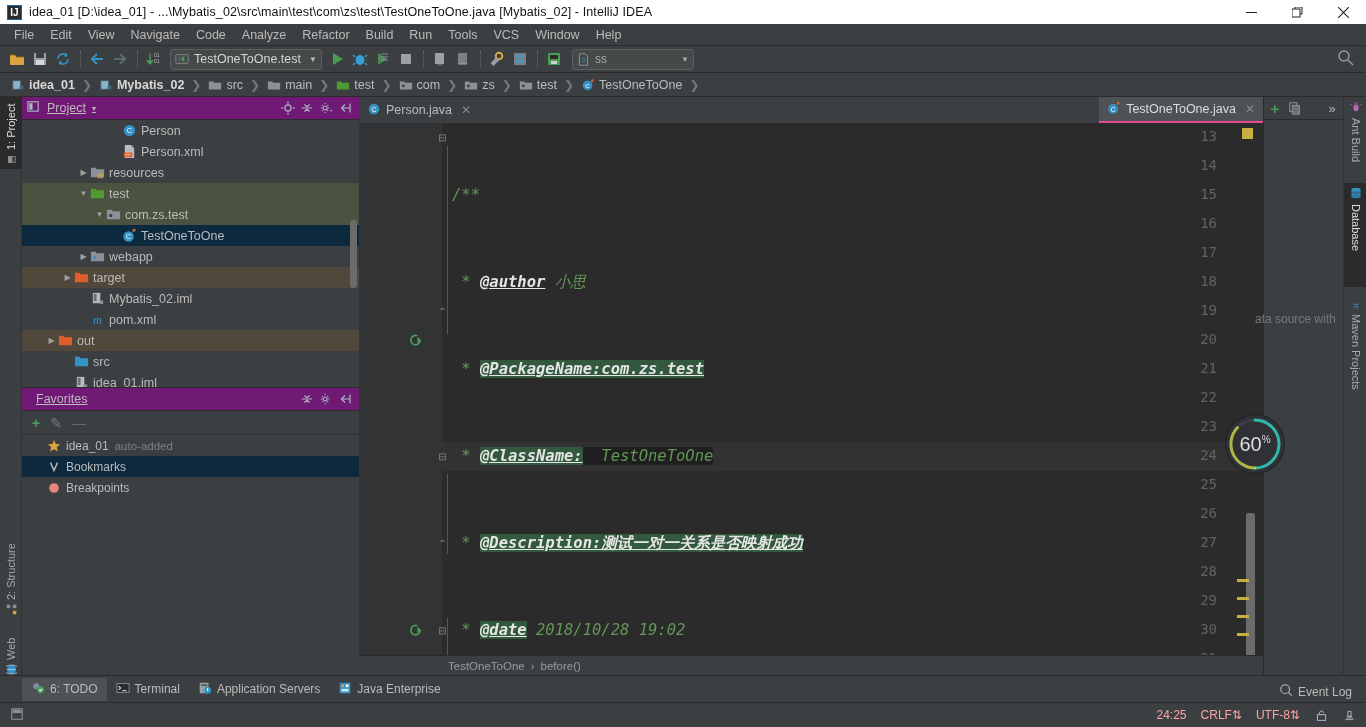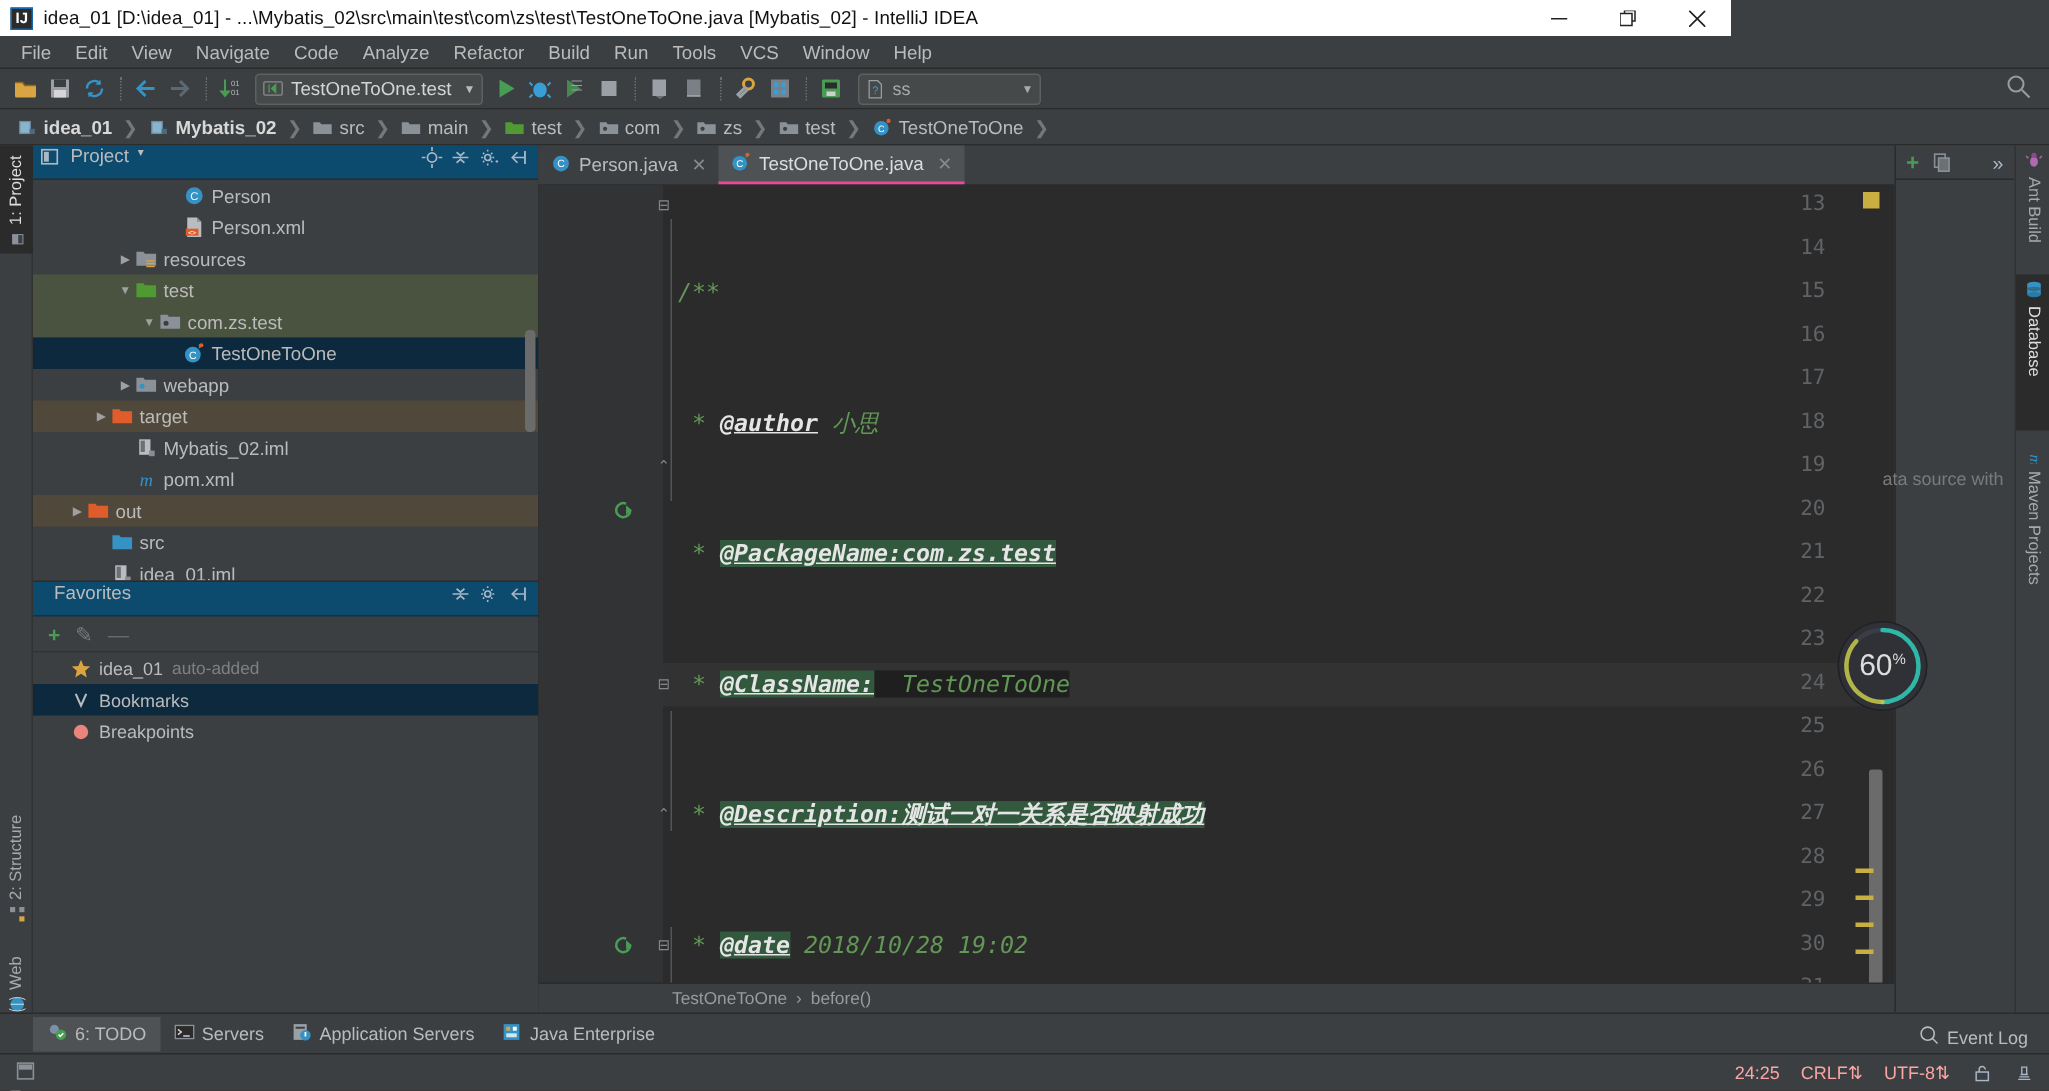--- a/index.html
+++ b/index.html
@@ -9,21 +9,21 @@
     background: #3c3f41;
     font-family: "Liberation Sans", sans-serif;
     font-size: 12px;
     color: #bbbbbb;
     -webkit-font-smoothing: antialiased;
   }
   #app { position: relative; width: 1366px; height: 727px; }
 
   
   .titlebar {
-    position: absolute; left:0; top:0; width:1154px; height:24px;
+    position: absolute; left:0; top:0; width:1366px; height:24px;
     background:#ffffff; color:#1a1a1a;
     display:flex; align-items:center;
   }
   .tb-logo {
     width:15px;height:15px;margin-left:7px;margin-right:7px;
     background:#2b2b2b;color:#fff;font-size:10px;font-weight:bold;
     display:flex;align-items:center;justify-content:center;
     border:1px solid #1168ae;
   }
   .tb-title { font-size:12.5px; color:#111; white-space:nowrap; letter-spacing:0.1px;}
@@ -87,22 +87,22 @@
   }
   .vtab.sel { background:#2b2b2b; color:#ddd; }
   .vtab .vi { font-size:10px; }
 
   
   .projpanel {
     position:absolute; left:22px; top:97px; width:337px; height:290px;
     background:#3c3f41; display:flex; flex-direction:column;
   }
   .panel-head {
-    height:23px; display:flex; align-items:flex-start; padding:0 4px;
-    background:#0c4a6e; border-bottom:1px solid #2b2b2b; flex:none;
+    height:23px; display:flex; align-items:center; padding:0 4px;
+    background:#701a75; border-bottom:1px solid #2b2b2b; flex:none;text-decoration:underline;
   }
   .panel-head .ttl { font-size:12.5px; color:#bbb; margin-left:6px; }
   .panel-head .caret { margin-left:6px; font-size:8px; color:#bbb; }
   .ph-actions { margin-left:auto; display:flex; align-items:center; gap:3px; padding-right:2px;}
   .ph-ico { width:16px;height:16px;display:flex;align-items:center;justify-content:center;
             color:#a9a9a9; font-size:12px; }
   .tree { flex:1; background:#3c3f41; overflow:hidden; position:relative; font-size:12.5px;}
   .trow { height:21px; display:flex; align-items:center; white-space:nowrap; }
   .trow.sel { background:#0d293e; }
   .trow.srcgreen { background:#4a5240; }
@@ -124,21 +124,21 @@
   }
   .fav-toolbar { height:24px; display:flex; align-items:center; gap:10px; padding-left:10px;
                  border-bottom:1px solid #323232; }
   .fav-ico { font-size:14px; }
 
   
   .editor-wrap {
     position:absolute; left:359px; top:97px; width:904px; height:578px;
     background:#2b2b2b; display:flex; flex-direction:column;
   }
-  .tabs { height:26px; background:#3c3f41; display:flex; align-items:stretch; flex:none;}
+  .tabs { height:26px; background:#3c3f41; display:flex; align-items:stretch; flex:none;justify-content:space-between;}
   .tab { display:flex; align-items:center; padding:0 8px; font-size:12.5px;
          color:#bbbbbb; gap:5px; background:#3c3f41; }
   .tab.active { background:#4e5254; border-bottom:2px solid #ec4899; color:#ddd; }
   .tab .x { color:#888; font-size:12px; margin-left:4px; }
   .code-area { flex:1; position:relative; overflow:hidden; background:#2b2b2b; }
   .gutter { position:absolute; left:0; top:0; width:83px; height:100%; background:#313335; }
   .lnum { position:absolute; right:46px; font-size:14px; color:#606366;
           font-family:"DejaVu Sans Mono", monospace; }
   .gicon { position:absolute; left:48px; width:16px;height:16px; display:flex;
            align-items:center; justify-content:center; }
@@ -928,21 +928,21 @@
       <span>6: TODO</span>
     </div>
     <div class="btab">
       <span>
         <svg width="14" height="14" viewBox="0 0 16 16">
             <rect x="1" y="3" width="14" height="10" fill="#2b2b2b" stroke="#8a9199"></rect>
             <path d="M3 6l2.5 2L3 10" stroke="#cfcfcf" stroke-width="1.2" fill="none"></path>
             <path d="M7 11h5" stroke="#cfcfcf" stroke-width="1.2"></path>
           </svg>
       </span>
-      <span>Servers</span>
+      <span>Terminal</span>
     </div>
     <div class="btab">
       <span>
         <svg width="14" height="14" viewBox="0 0 16 16">
             <rect x="2" y="2" width="10" height="12" fill="#9aa0a6"></rect>
             <rect x="3.5" y="4" width="7" height="1.5" fill="#3c3f41"></rect>
             <circle cx="11" cy="10.5" r="4" fill="#3592c4"></circle>
             <path d="M11 8v3.5" stroke="#fff" stroke-width="1.3"></path>
           </svg>
       </span>

